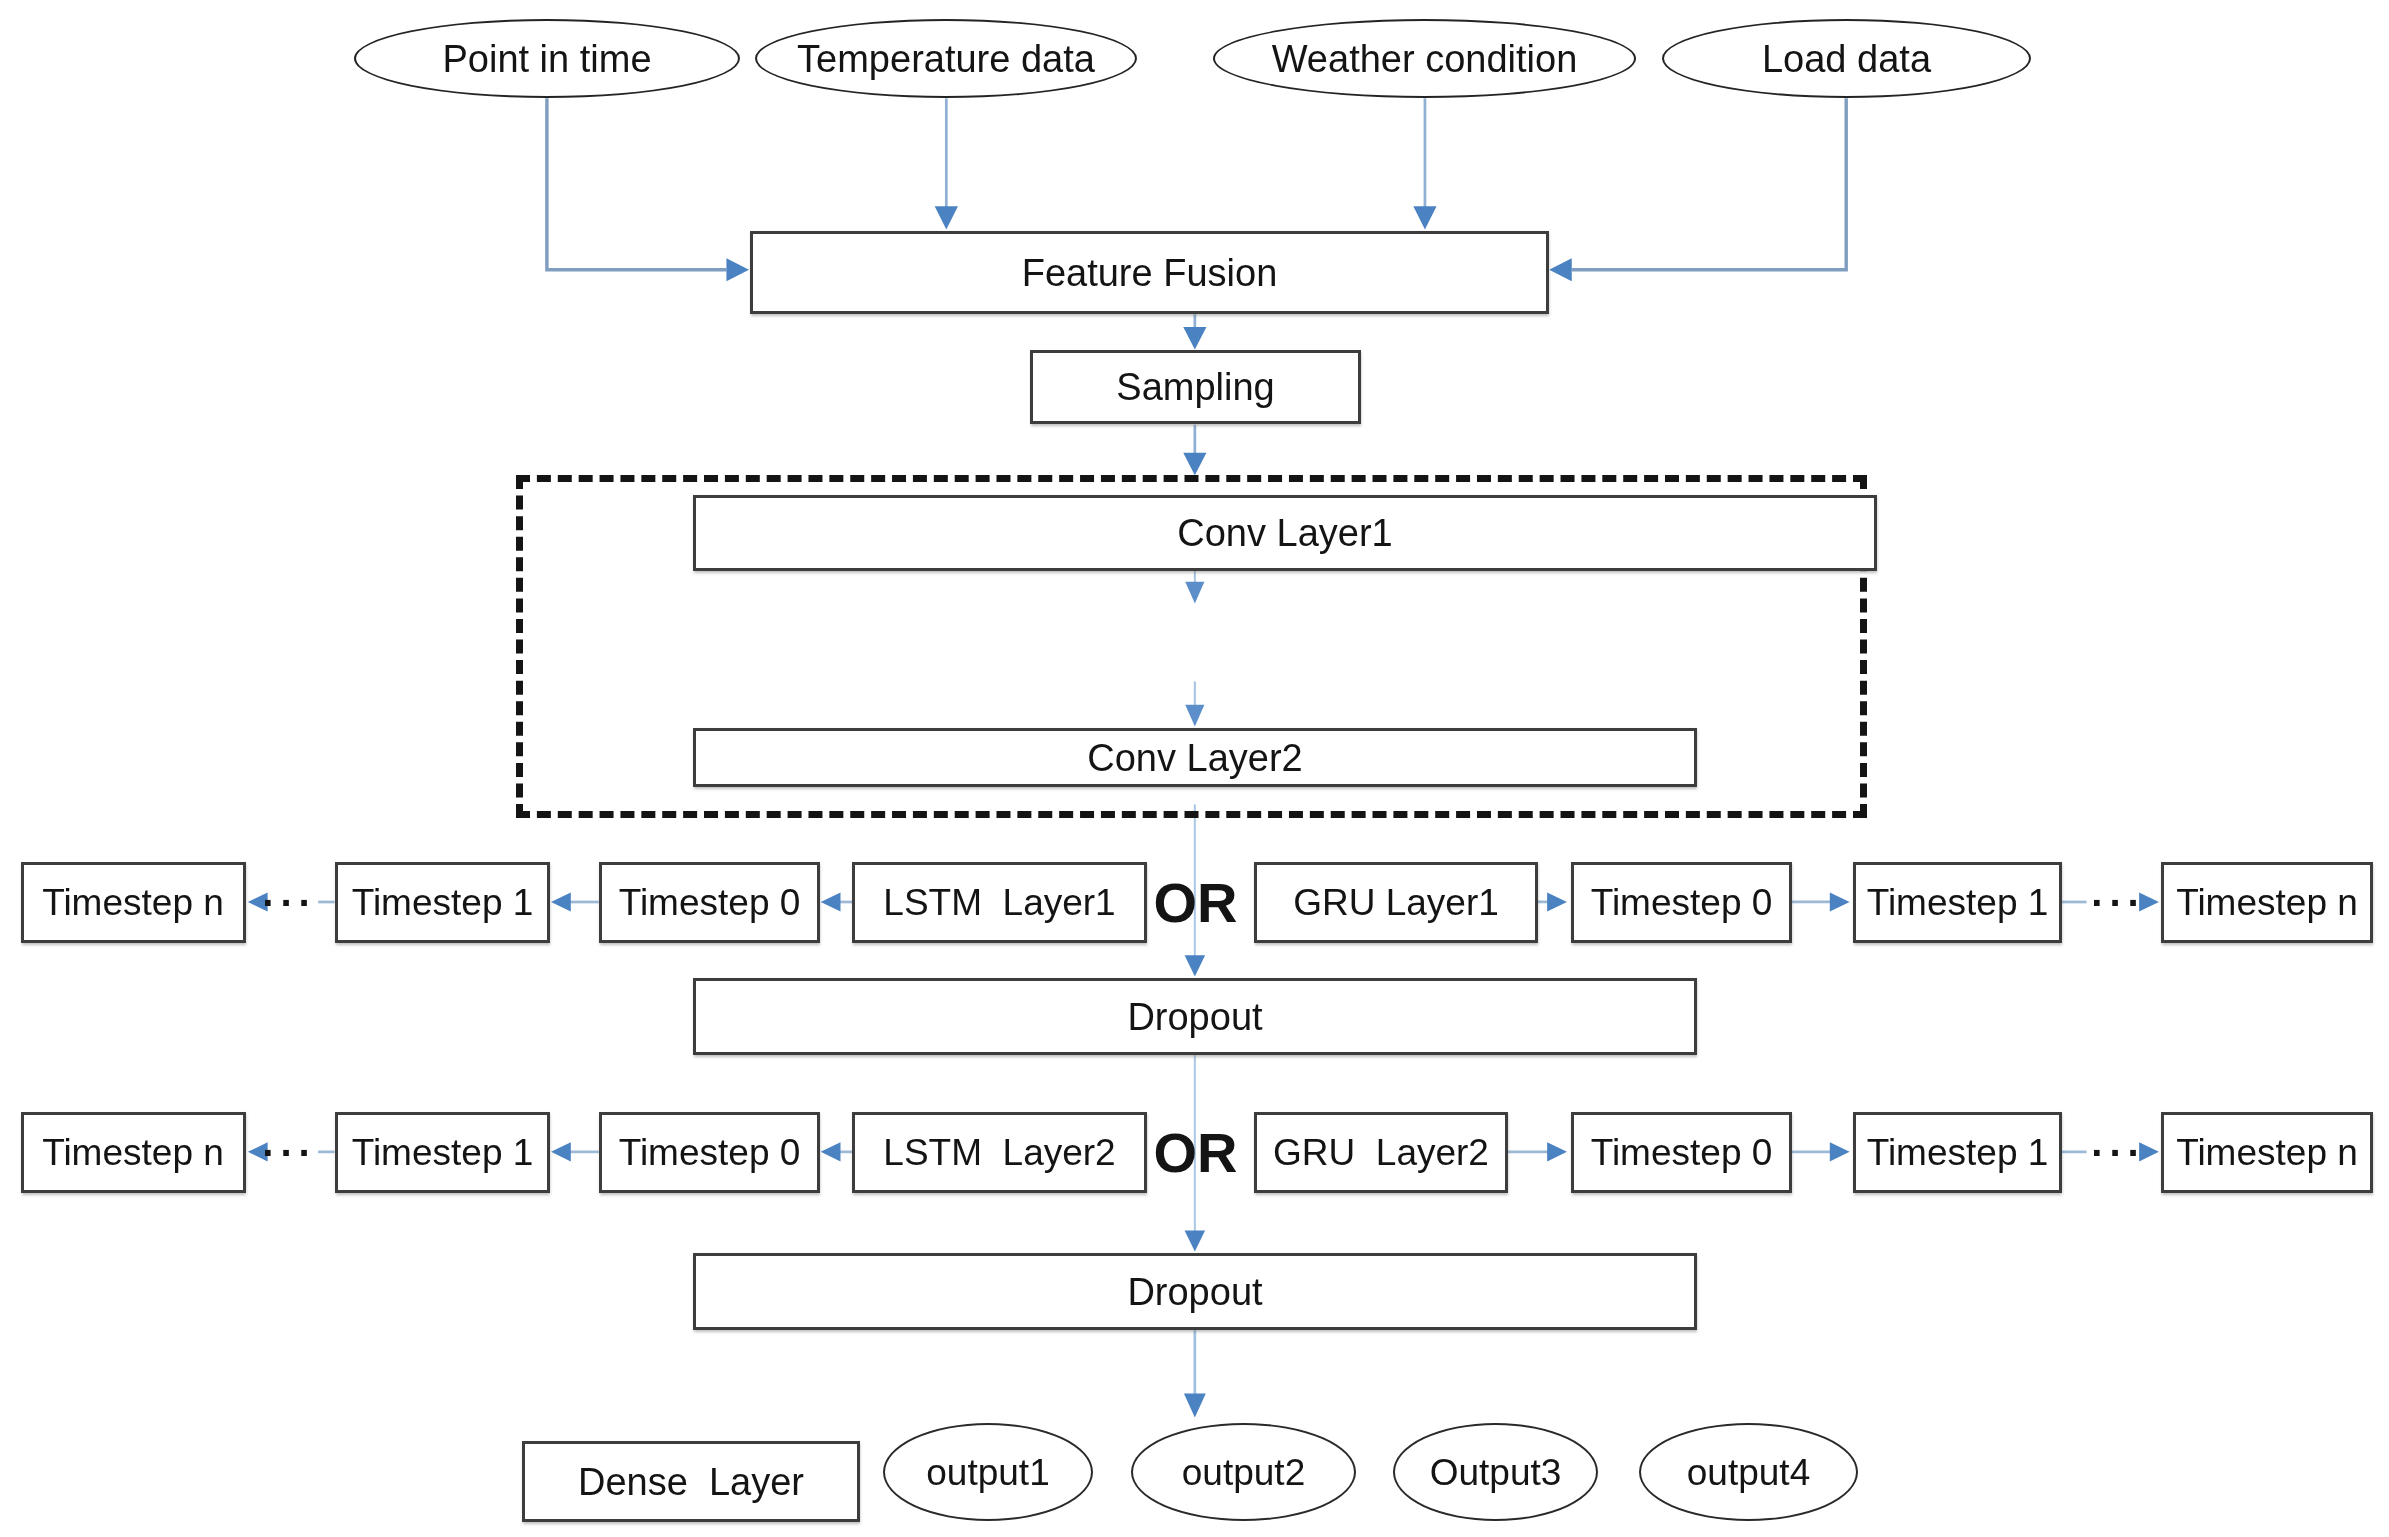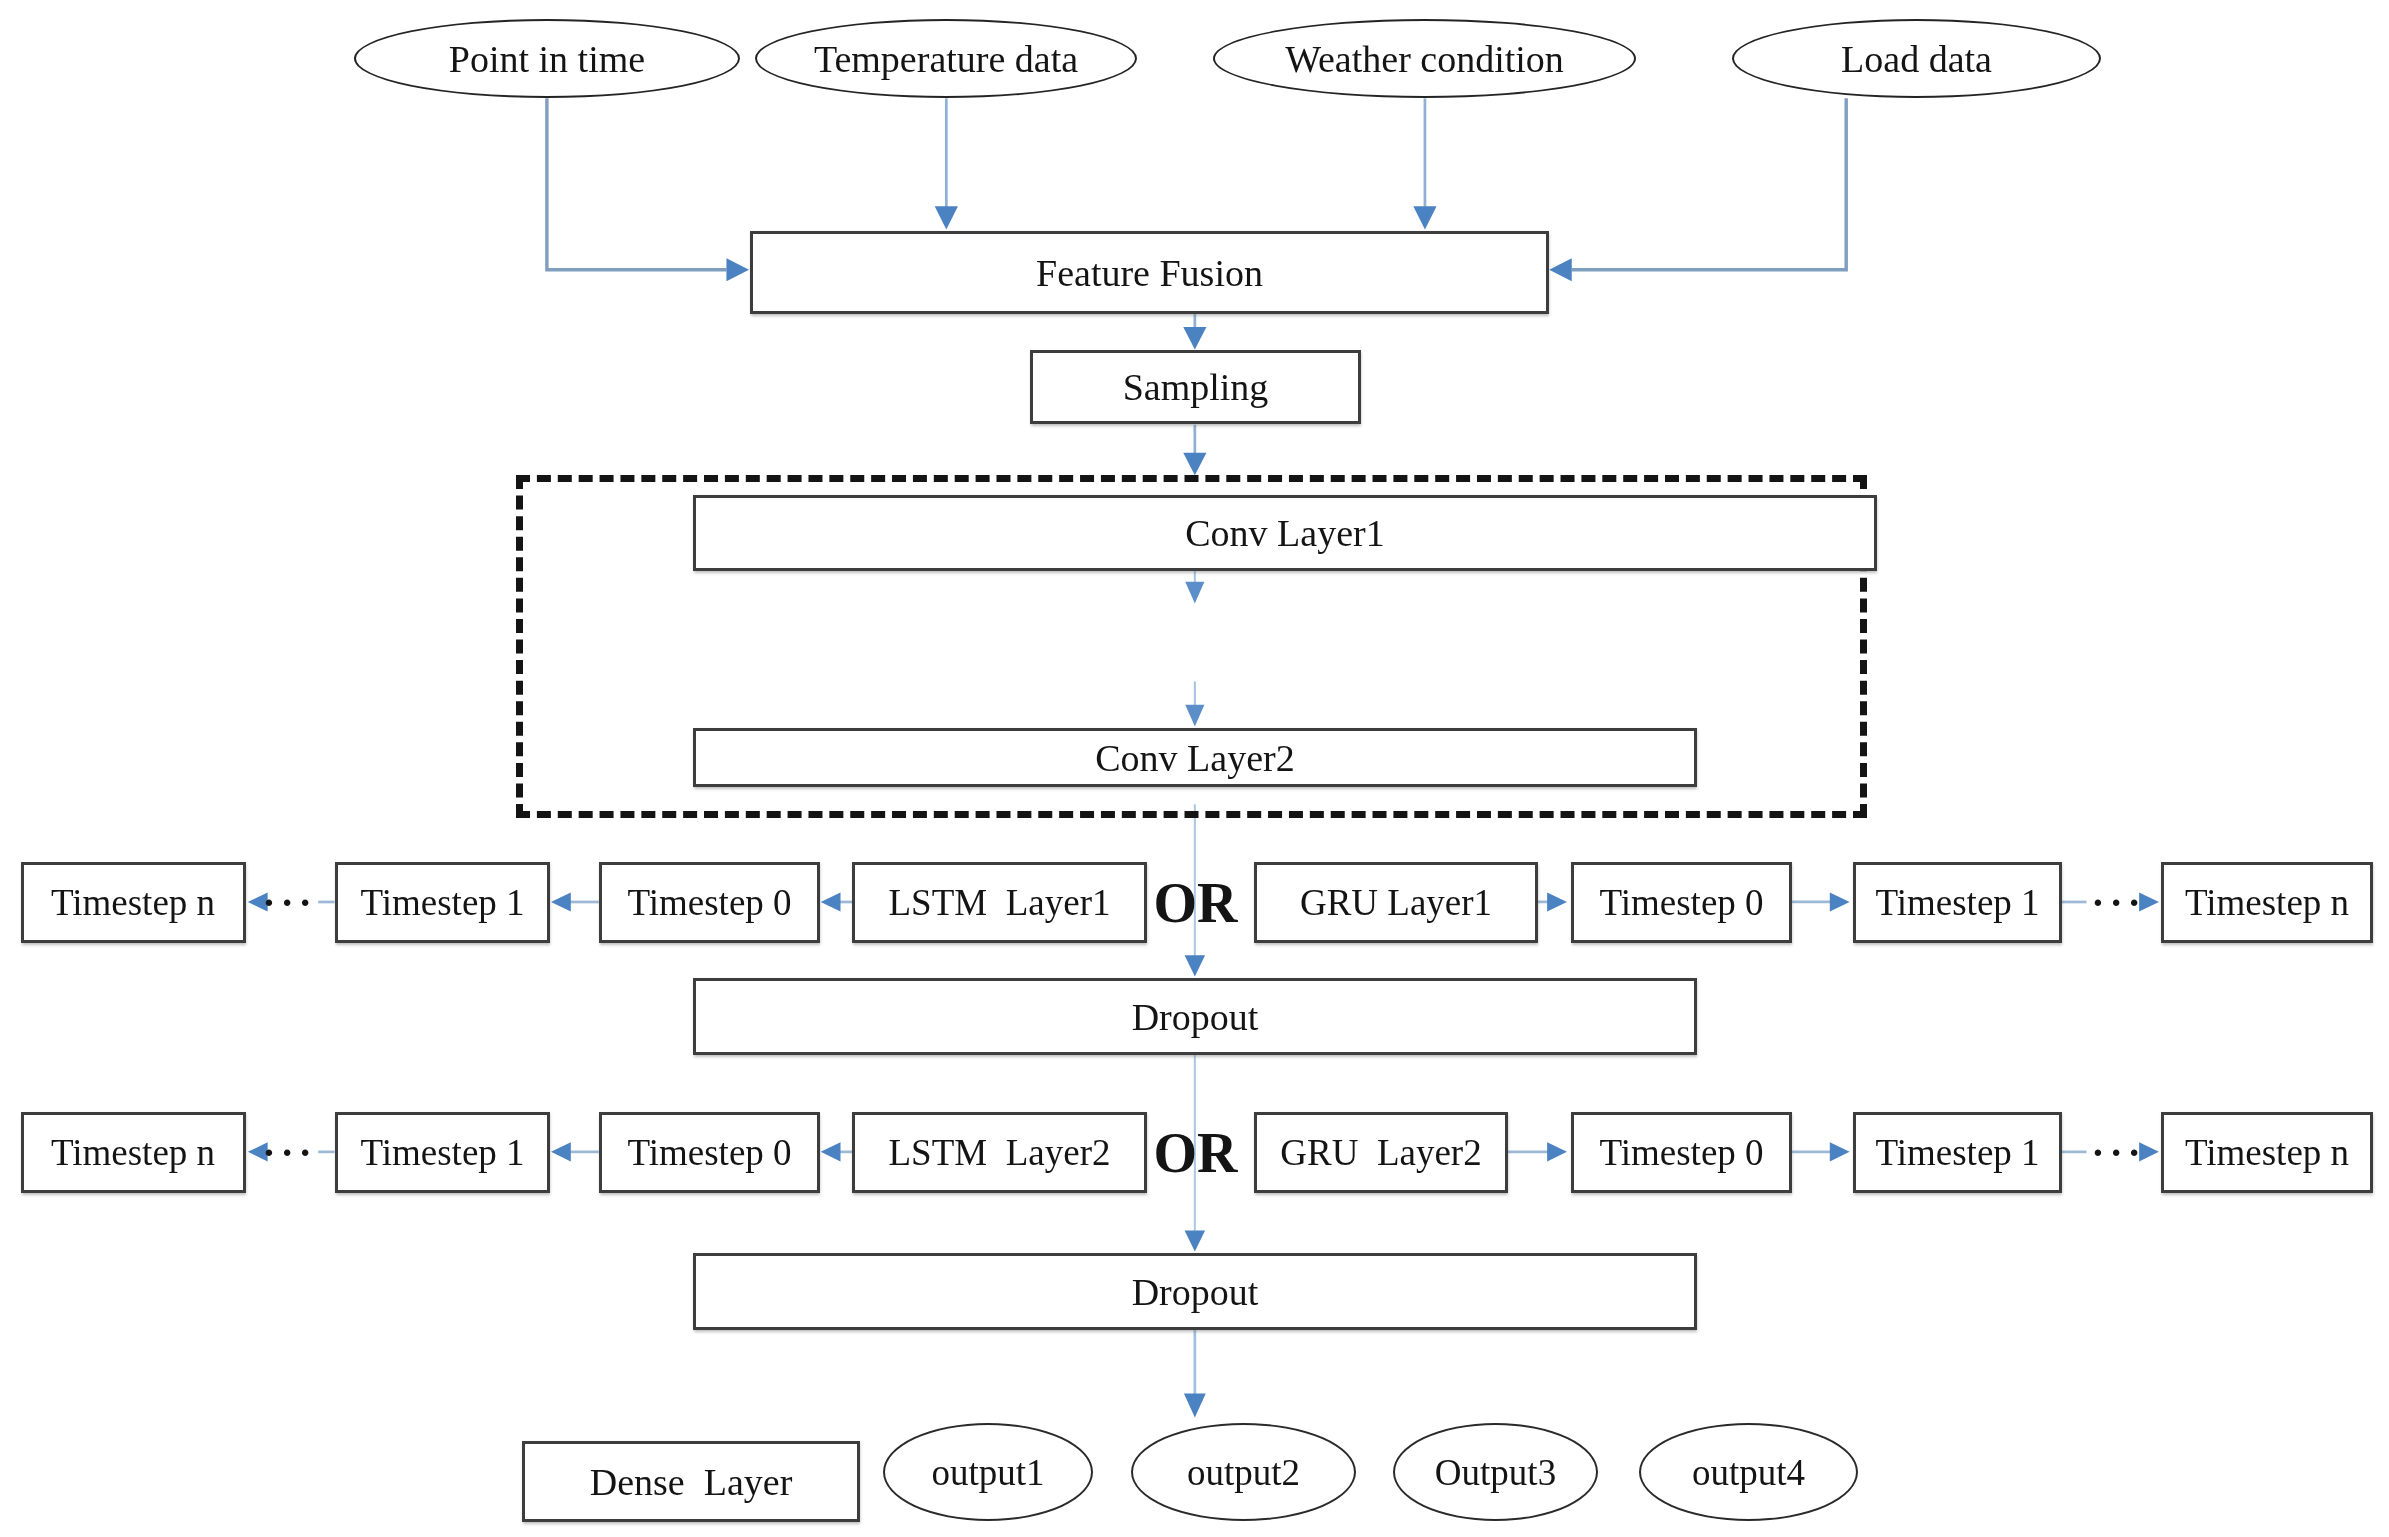--- a/index.html
+++ b/index.html
@@ -1,20 +1,20 @@
 <!DOCTYPE html>
 <html style="font-size:11px"><head>
 <meta charset="utf-8">
 <style>
   html,body{margin:0;padding:0;background:#ffffff;}
   #canvas{
     position:relative;
     width:2389px;height:1537px;
     background:#ffffff;
-    font-family:Liberation Serif, serif;
+    font-family:Liberation Sans, sans-serif;
     color:#141414;
     overflow:hidden;
   }
   #connectors{position:absolute;left:0;top:0;z-index:0;}
   .node{
     position:absolute;display:flex;align-items:center;justify-content:center;
     background:#ffffff;white-space:pre;box-sizing:border-box;z-index:2;
     text-align:center;line-height:1;
   }
   .rect{
@@ -150,21 +150,21 @@
     </g>
     <g>
       <line x1="3020" y1="1687" x2="3056" y2="1687" stroke="#9db9d6" stroke-width="4"></line>
       <polygon points="3133,1673 3133,1701 3162,1687" fill="#4b82c2"></polygon>
     </g>
   </svg>
 
   <div class="node ellipse" style="left:354px;top:19px;width:386px;height:79px;">Point in time</div>
   <div class="node ellipse" style="left:755px;top:19px;width:382px;height:79px;">Temperature data</div>
   <div class="node ellipse" style="left:1213px;top:19px;width:423px;height:79px;">Weather condition</div>
-  <div class="node ellipse" style="left:1732px;top:19px;width:369px;height:79px;text-align:center;">Load data</div>
+  <div class="node ellipse" style="left:1662px;top:19px;width:369px;height:79px;text-align:center;">Load data</div>
 
   <div class="node rect" style="left:750px;top:231px;width:799px;height:83px;">Feature Fusion</div>
   <div class="node rect" style="left:1030px;top:350px;width:331px;height:74px;">Sampling</div>
 
   <div class="dashed-frame" style="left:516px;top:475px;width:1351px;height:343px;"></div>
   <div class="node rect" style="left:693px;top:495px;width:1184px;height:76px;">Conv Layer1</div>
   <div class="node rect" style="left:693px;top:728px;width:1004px;height:59px;">Conv Layer2</div>
 
   <div class="node rect small" style="left:20.5px;top:862px;width:225px;height:81px;">Timestep n</div>
   <div class="node rect small" style="left:335px;top:862px;width:215px;height:81px;">Timestep 1</div>

